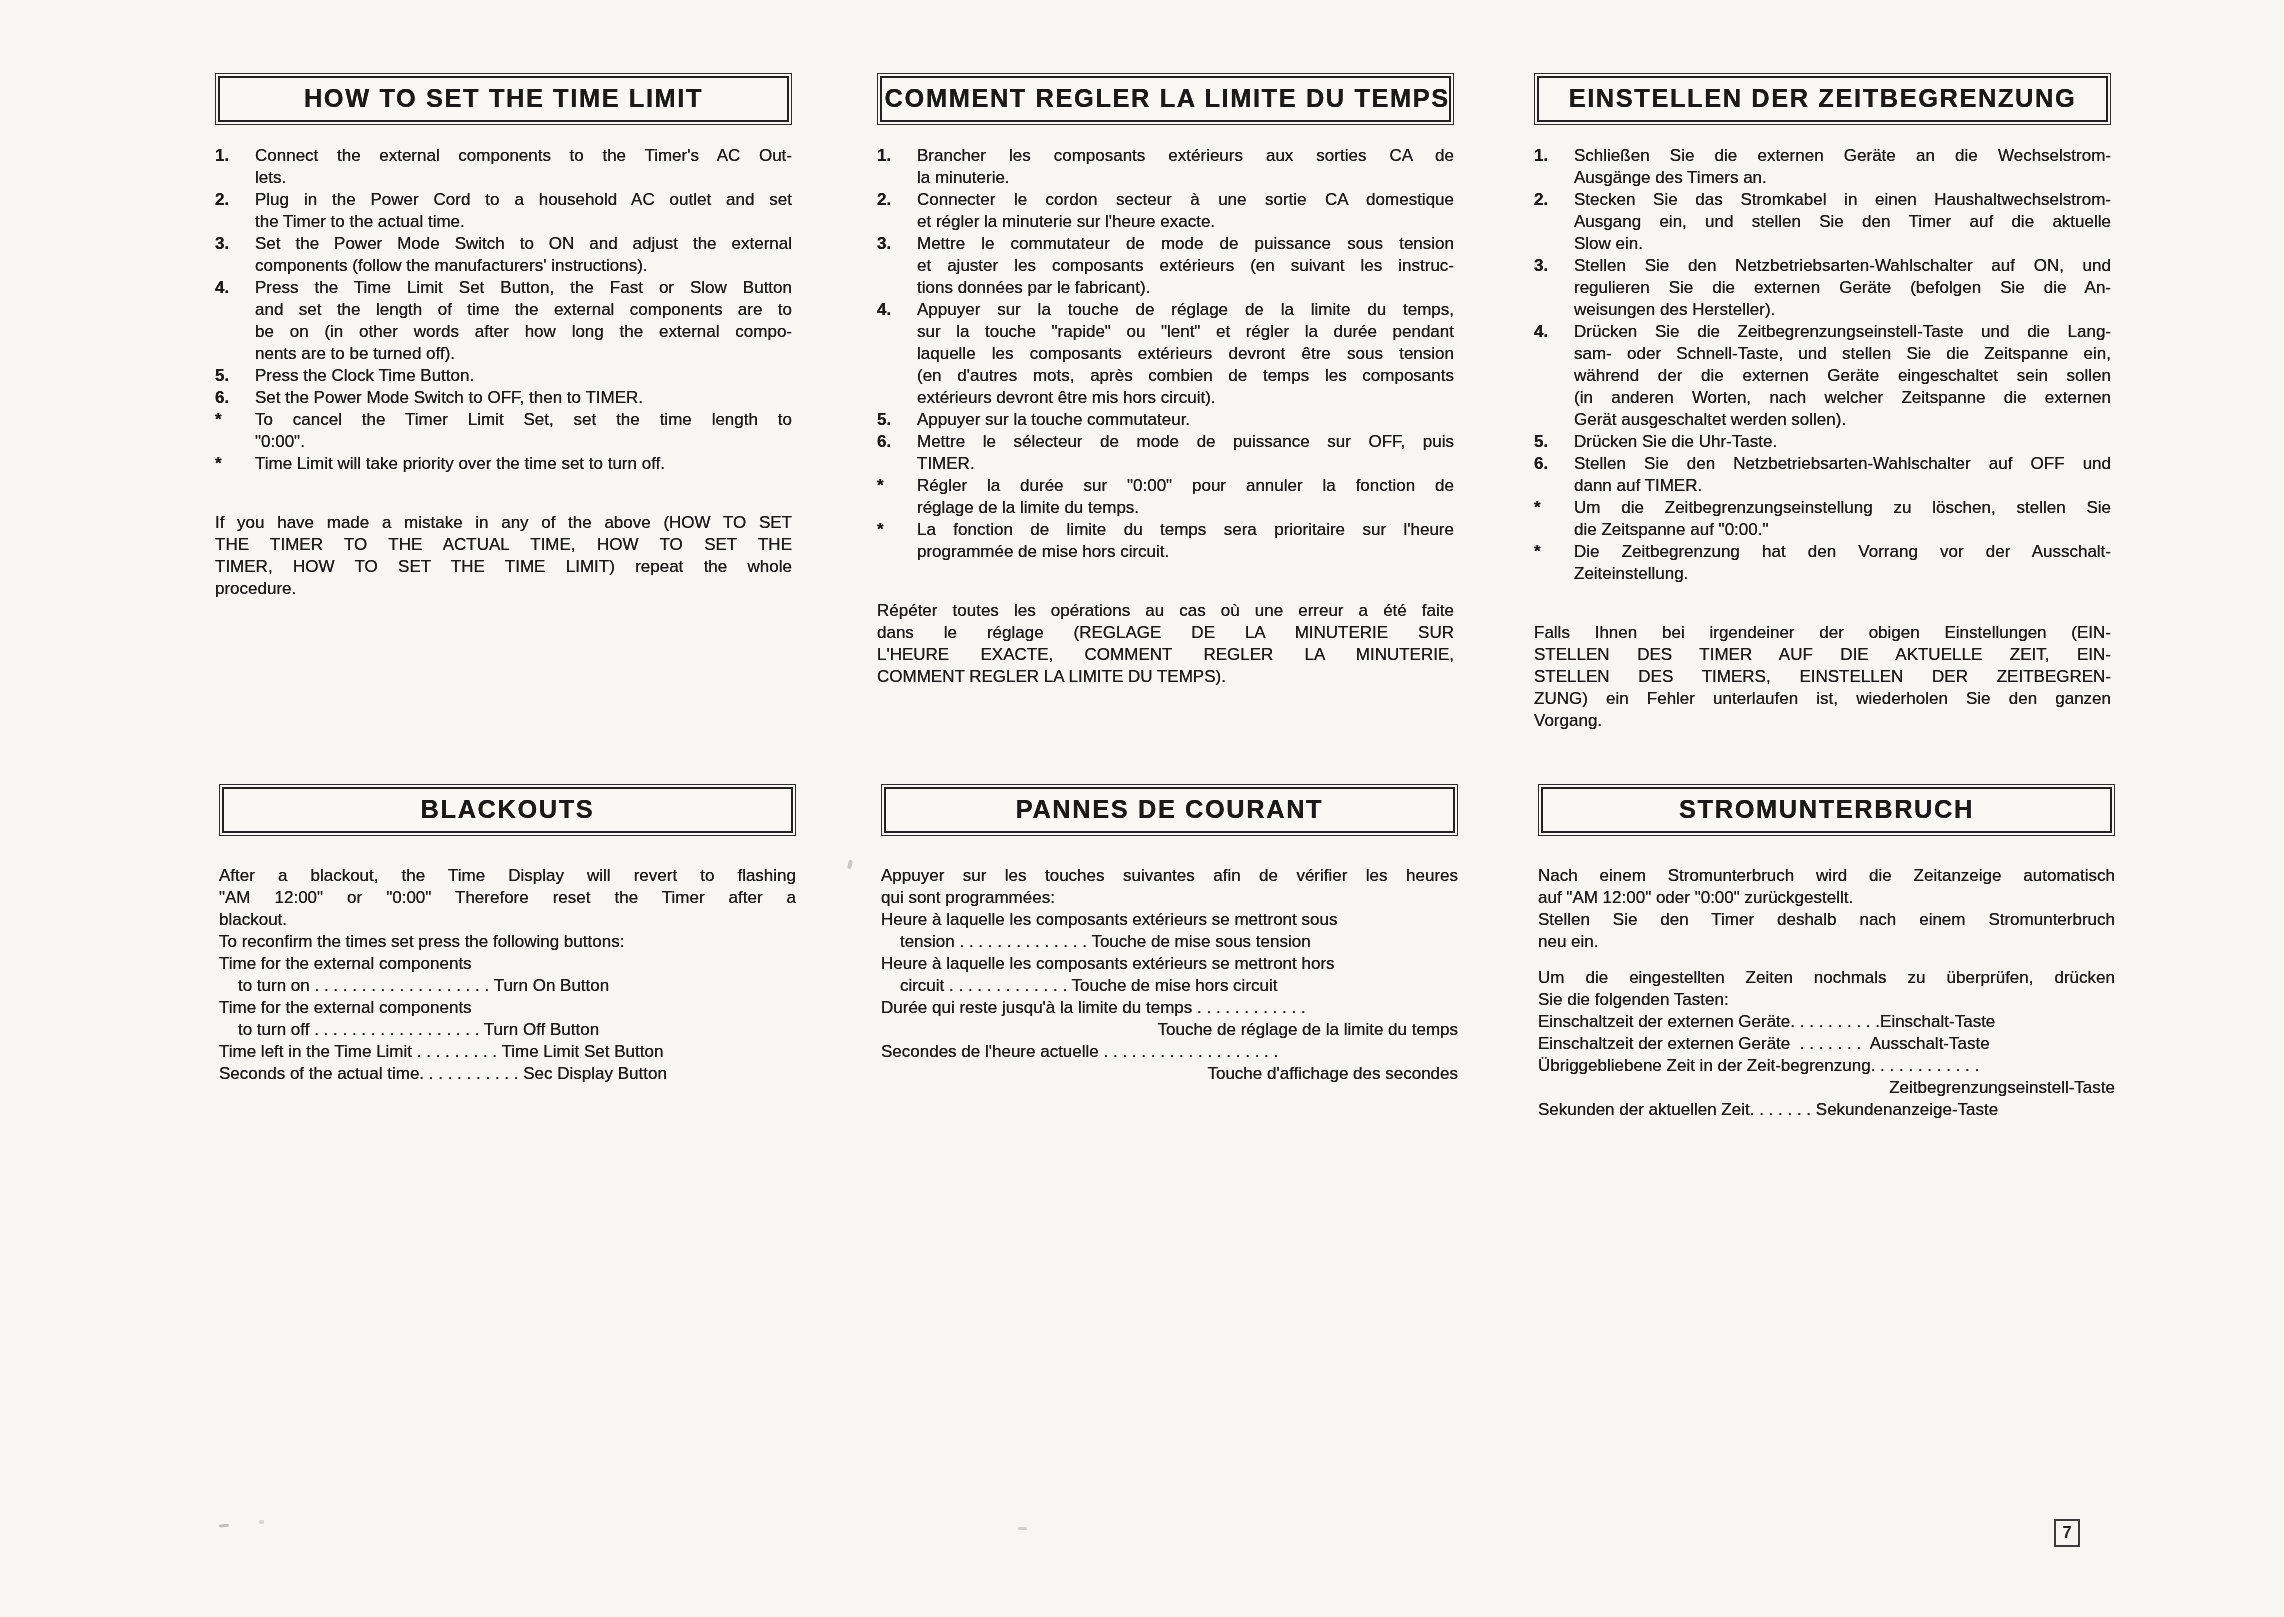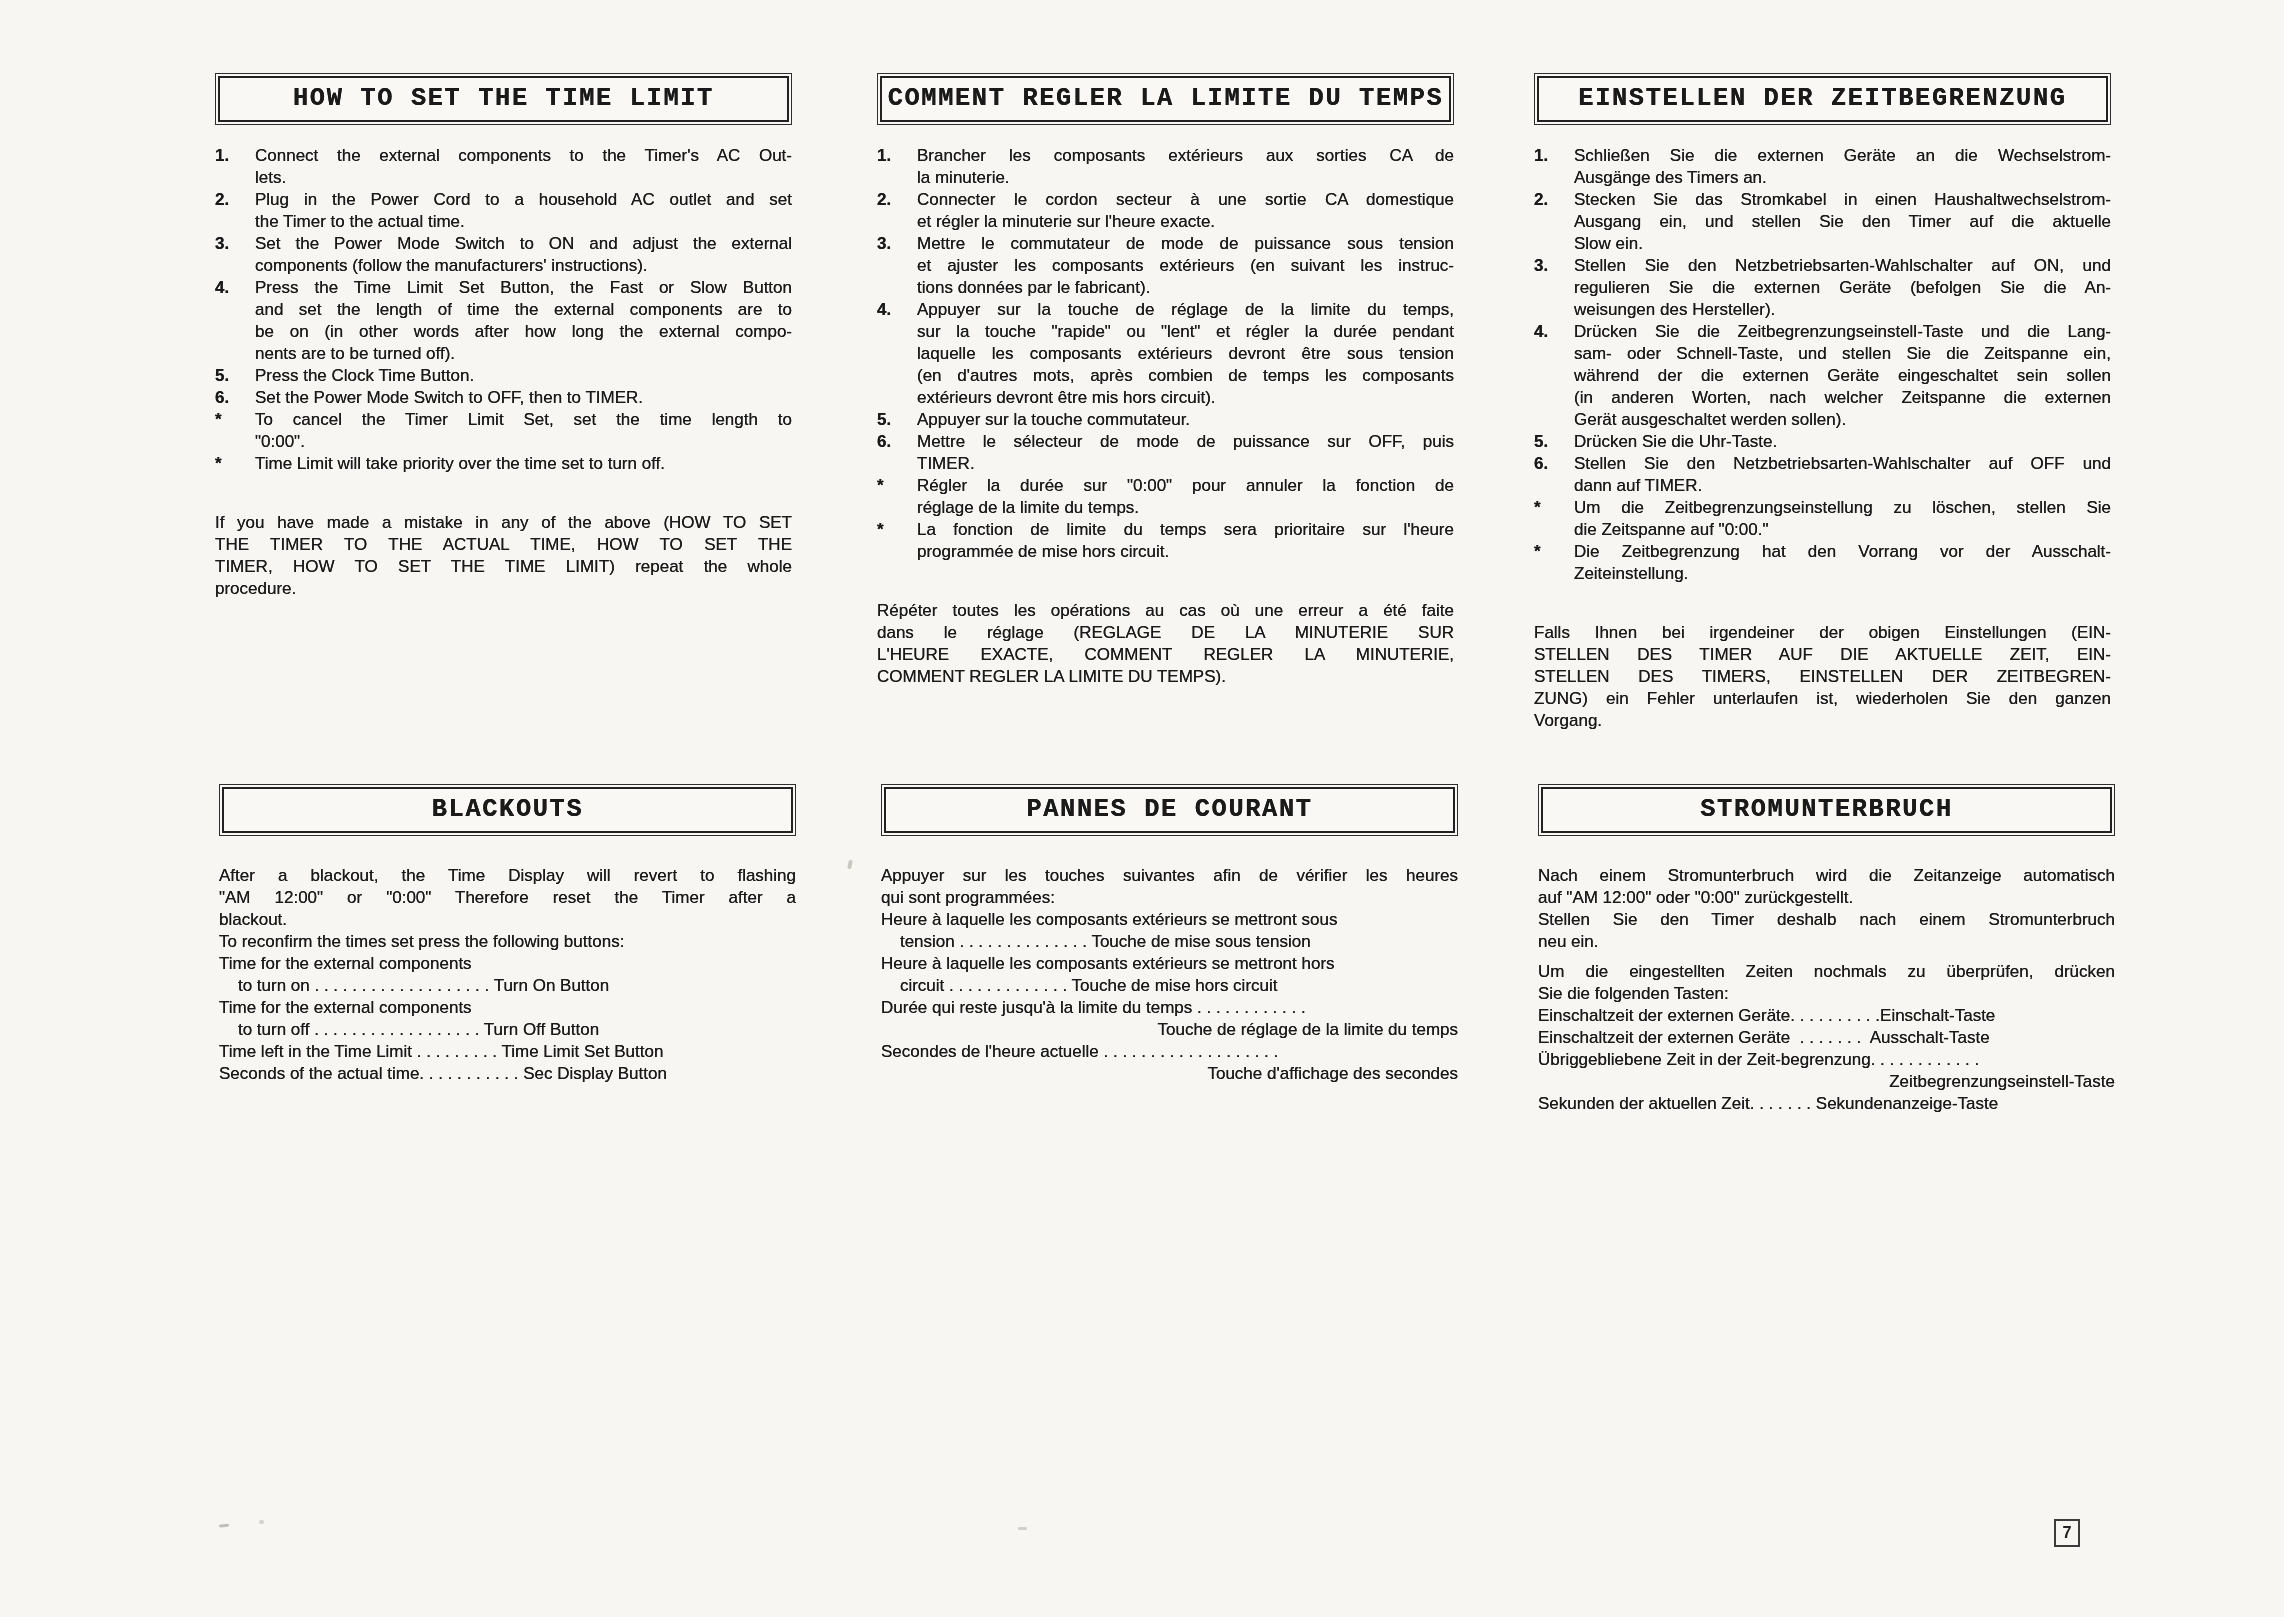--- a/index.html
+++ b/index.html
@@ -5,36 +5,36 @@
   html,body{margin:0;padding:0;background:#e8e6e1;}
   .page{
     position:relative;width:2284px;height:1618px;
     background:#f7f6f2;
     font-family:"Liberation Sans",sans-serif;
     color:#1a1a1a;overflow:hidden;
   }
   .col{position:absolute;top:73px;width:577px;}
   #col-en{left:215px;} #col-fr{left:877px;} #col-de{left:1534px;}
   .tbox{border:1.3px solid #2e2e2e;padding:2px;background:#f9f8f4;}
-  .tbox-in{border:2px solid #222;padding:5.9px 2.6px 7.2px;font-family:Liberation Mono, monospace;}
+  .tbox-in{border:2px solid #222;padding:5.9px 2.6px 7.2px;}
   .ttl{margin:0;text-align:center;font-size:25.4px;font-weight:bold;letter-spacing:1.6px;
        text-shadow:0 0 0.5px #111;white-space:nowrap;}
   .list{margin-top:19.6px;}
   .item{display:flex;}
   .item .m{flex:none;width:40px;font-size:17px;line-height:22px;font-weight:bold;
            text-shadow:0 0 0.4px #222;}
   .item .bd{flex:1;min-width:0;}
   .ln{font-size:17px;line-height:22px;text-shadow:0 0 0.4px #2a2a2a;}
   .ln.j{text-align:justify;text-align-last:justify;}
   .ln.pre{white-space:pre-wrap;}
   .ln.r{text-align:right;}
   .footer{margin-top:37px;}
   .bottom{position:absolute;top:711px;left:4px;width:577px;}
   .bpara{margin-top:29px;}
-  .blk.gap{margin-top:8px;}
+  .blk.gap{margin-top:14px;}
   .pageno{
     position:absolute;left:2054px;top:1519px;width:22px;height:23.5px;
     border:2px solid #3c3c3c;display:flex;align-items:center;justify-content:center;
     font-size:16.3px;font-weight:bold;color:#222;
   }
   .speck{position:absolute;background:#aca89f;border-radius:2px;opacity:.7;}
   #spk1{left:219px;top:1524px;width:10.4px;height:3.3px;transform:rotate(-6deg);}
   #spk2{left:259px;top:1520px;width:5.2px;height:3.9px;opacity:.45;}
   #spk3{left:848px;top:860px;width:3.9px;height:9px;border-radius:2.6px;transform:rotate(12deg);opacity:.6;}
   #spk4{left:1018px;top:1527px;width:9px;height:2.6px;opacity:.5;}

